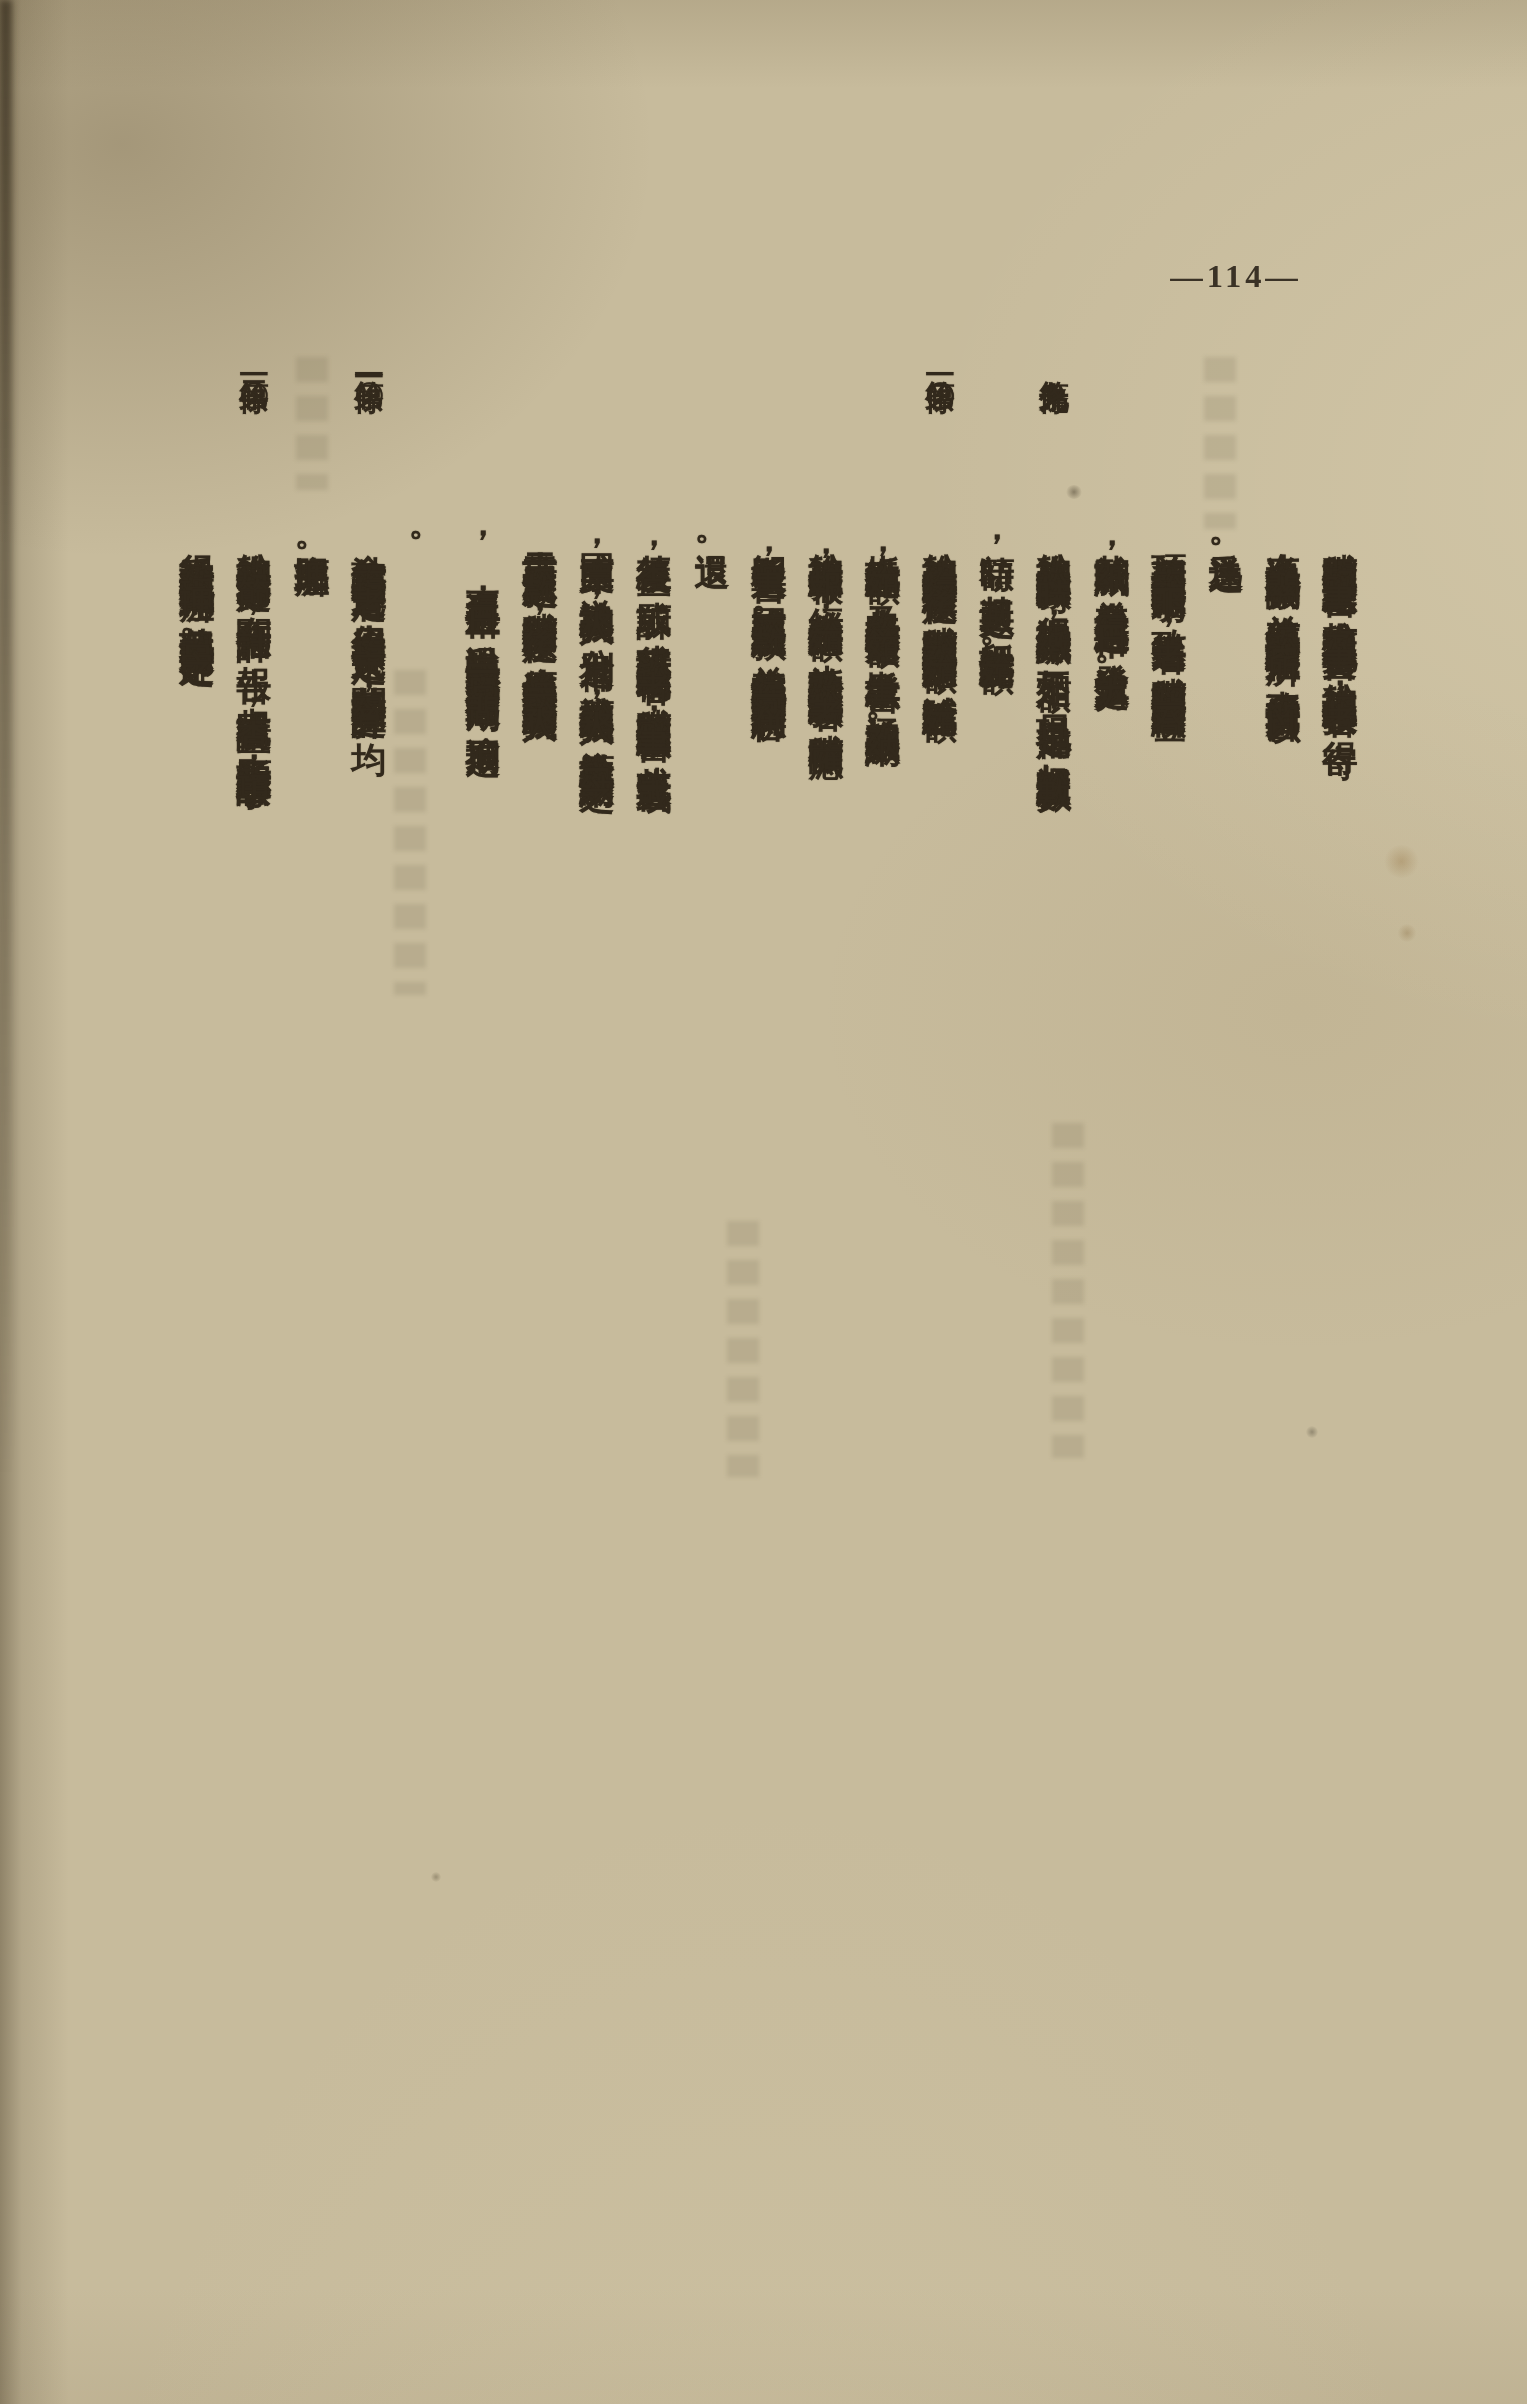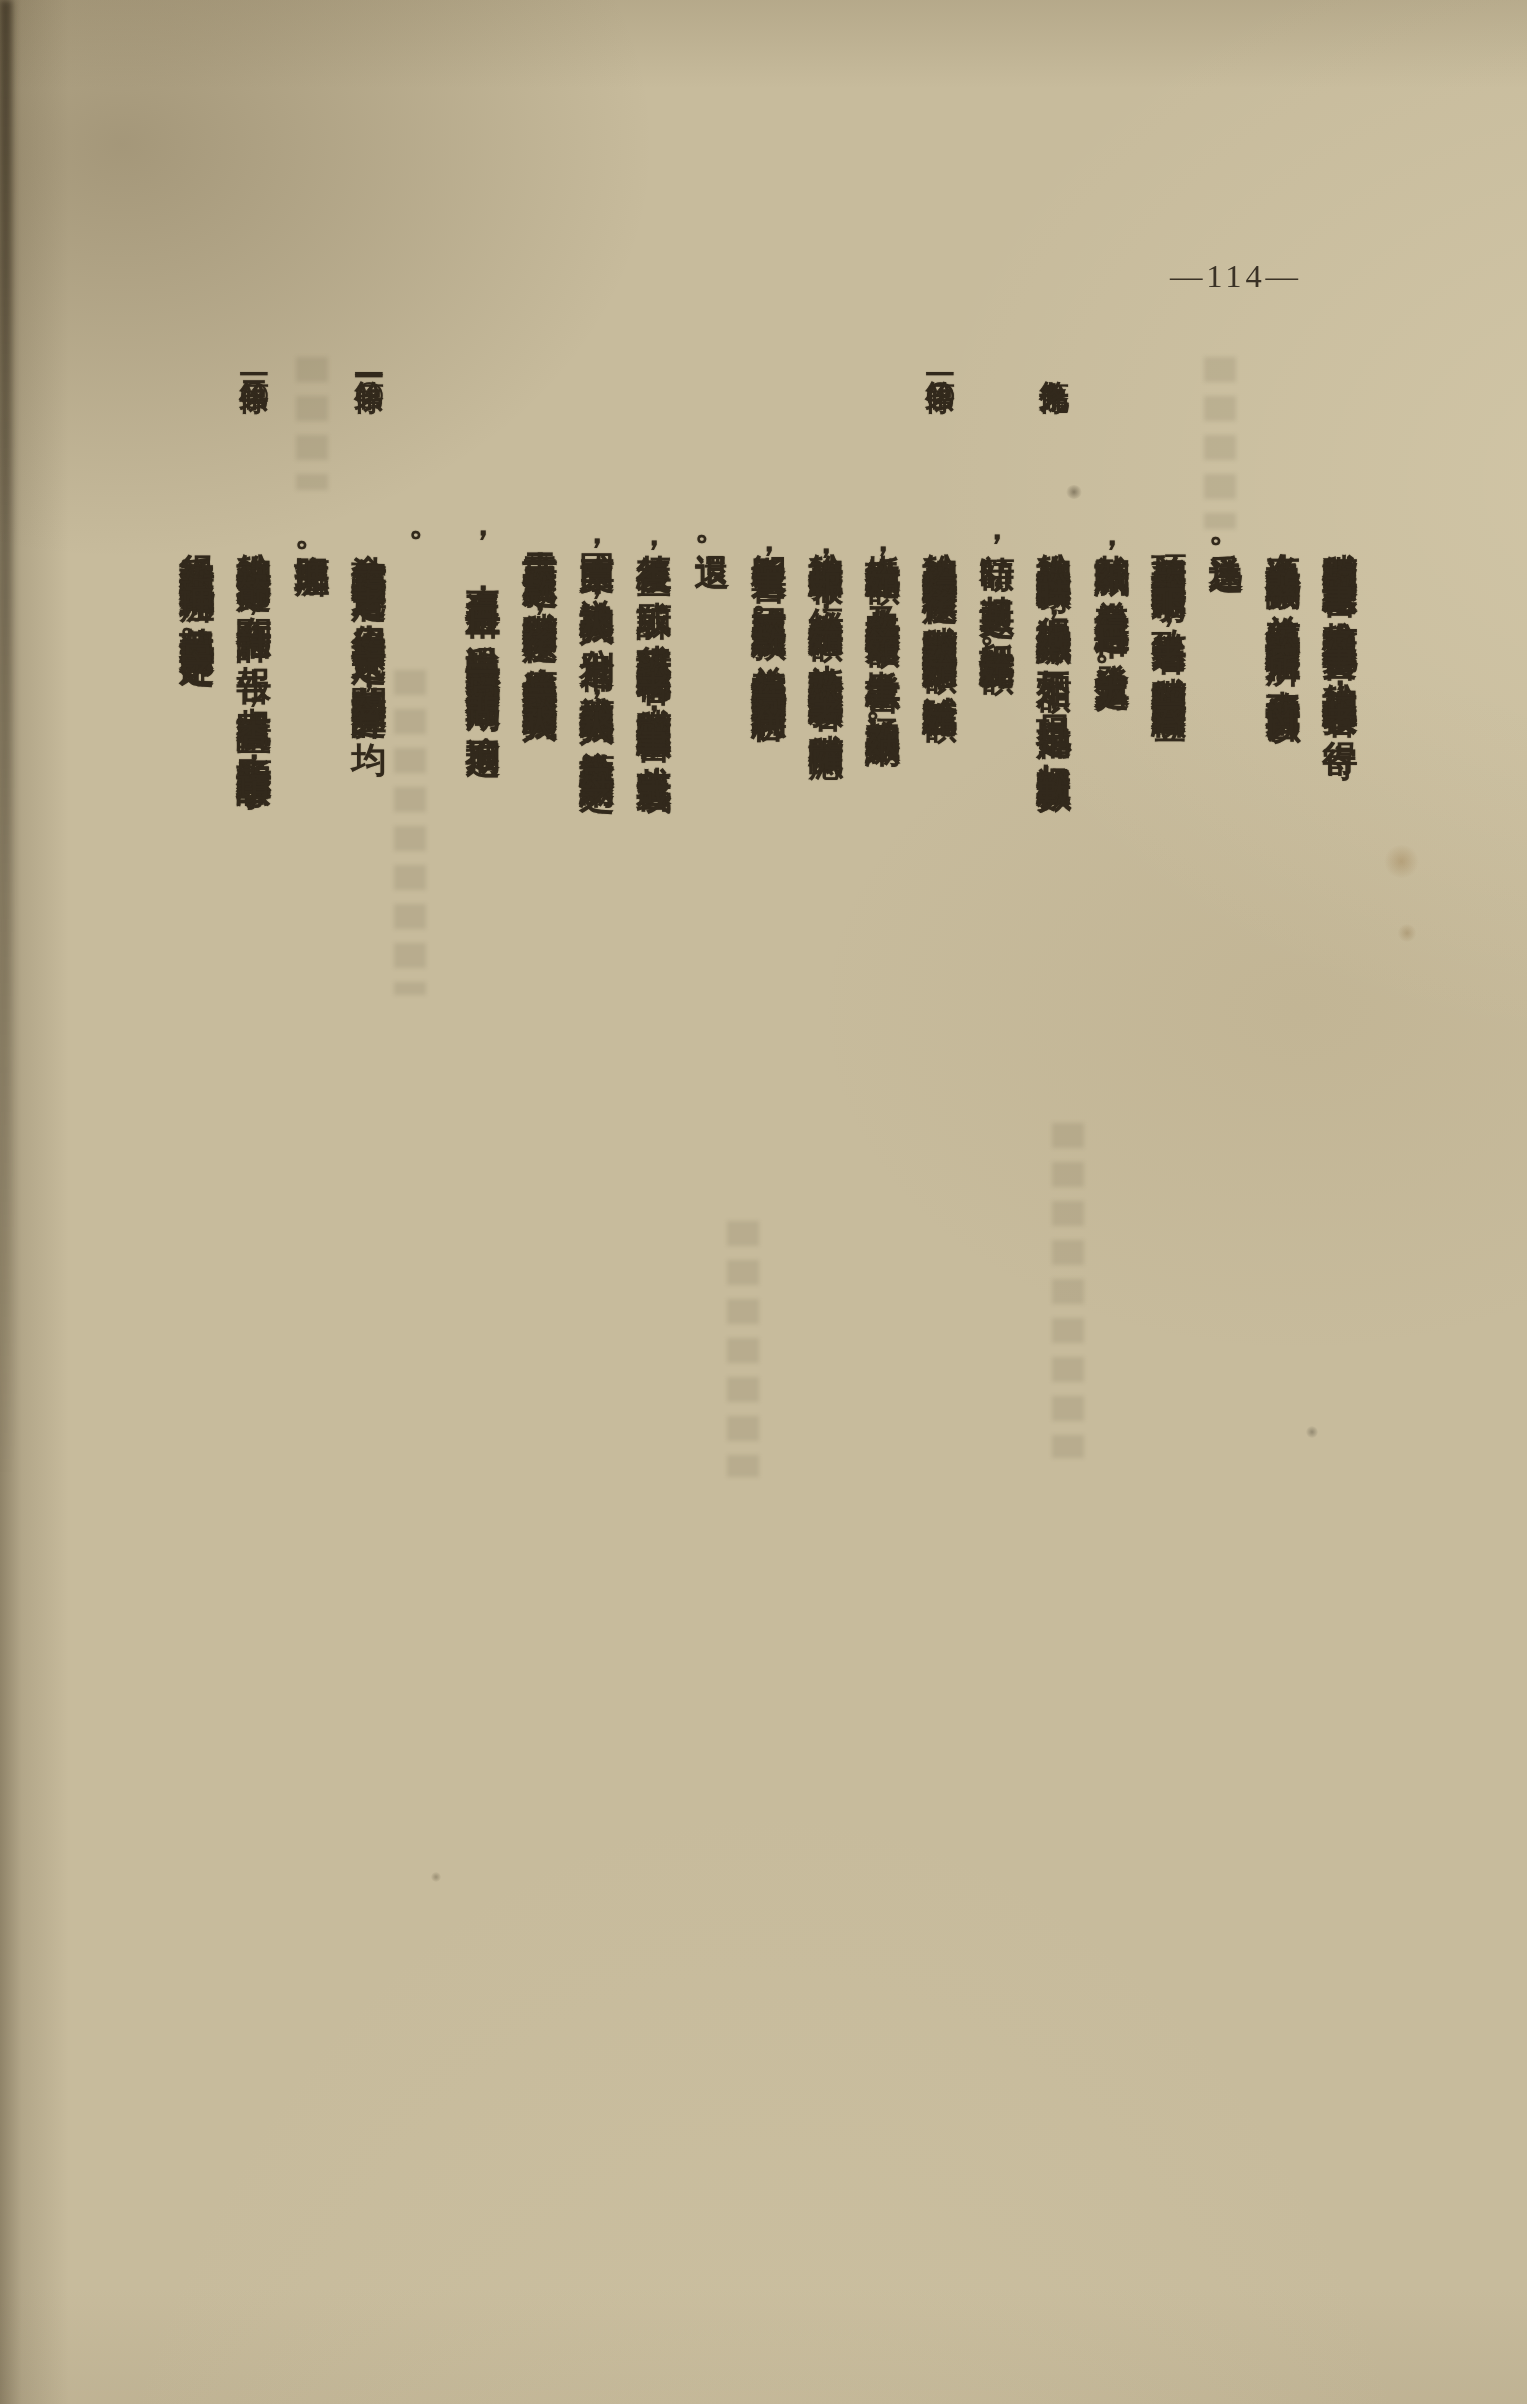--- a/index.html
+++ b/index.html
@@ -41,21 +41,21 @@
 
   .page-number {
     position: absolute;
     left: 1113px;
     top: 258px;
     width: 246px;
     text-align: center;
     font-size: 32.5px;
     letter-spacing: 3.9px;
     color: #3a3226;
-    font-weight: 400;
+    font-weight: 700;
   }
 
   
   .vcol {
     position: absolute;
     writing-mode: vertical-rl;
     text-orientation: upright;
     font-size: 35px;
     line-height: 45px;
     letter-spacing: 2px;

